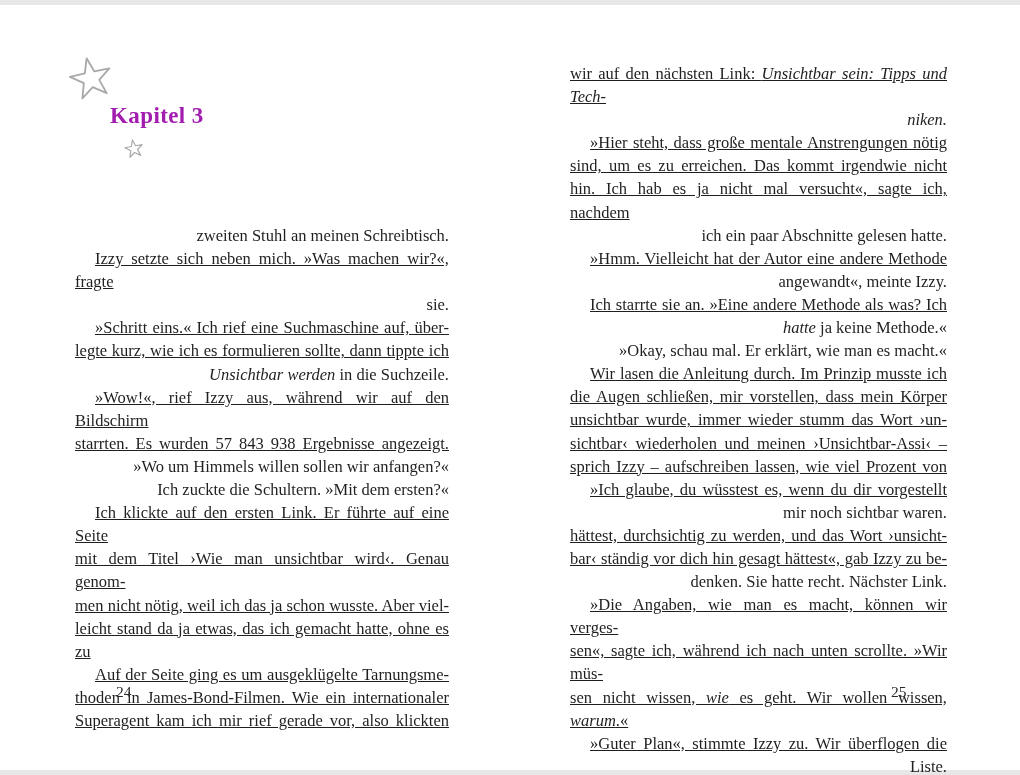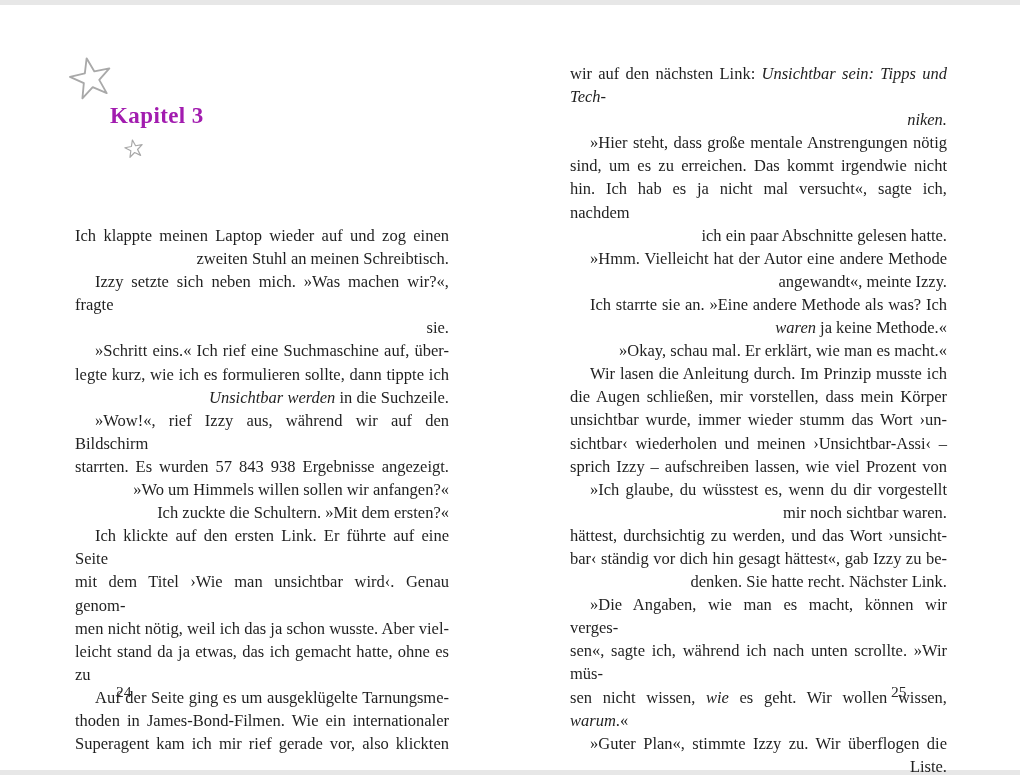--- a/index.html
+++ b/index.html
@@ -67,20 +67,21 @@
     top: 62px;
     width: 377px;
   }
   .line {
     text-align: right;
     min-height: 23.1px;
   }
   .line.just {
     text-align: justify;
     text-align-last: justify;
+    text-decoration: underline;
     -moz-text-align-last: justify;
   }
   .line.ind {
     text-indent: 20px;
   }
   .line em {
     font-style: italic;
   }
 
   .page-number {
@@ -103,21 +104,20 @@
     <polygon points="50,4 60.6,35.4 93.8,35.8 67.1,55.6 77,87.2 50,68 23,87.2 32.9,55.6 6.2,35.8 39.4,35.4" fill="none" stroke="#a9a9a9" stroke-width="4" stroke-linejoin="round"></polygon>
   </svg>
 
   <div class="chapter-heading">Kapitel 3</div>
 
   <svg class="star-small" viewBox="0 0 100 100" aria-hidden="true">
     <polygon points="50,4 60.6,35.4 93.8,35.8 67.1,55.6 77,87.2 50,68 23,87.2 32.9,55.6 6.2,35.8 39.4,35.4" fill="none" stroke="#a9a9a9" stroke-width="6" stroke-linejoin="round"></polygon>
   </svg>
 
   <div class="textcol left">
-      <div class="line just"><span>Ich klappte meinen Laptop wieder auf und zog einen</span></div>
       <div class="line"><span>zweiten Stuhl an meinen Schreibtisch.</span></div>
       <div class="line just ind"><span>Izzy setzte sich neben mich. »Was machen wir?«, fragte</span></div>
       <div class="line"><span>sie.</span></div>
       <div class="line just ind"><span>»Schritt eins.« Ich rief eine Suchmaschine auf, über-</span></div>
       <div class="line just"><span>legte kurz, wie ich es formulieren sollte, dann tippte ich</span></div>
       <div class="line"><em>Unsichtbar werden</em><span> in die Suchzeile.</span></div>
       <div class="line just ind"><span>»Wow!«, rief Izzy aus, während wir auf den Bildschirm</span></div>
       <div class="line just"><span>starrten. Es wurden 57 843 938 Ergebnisse angezeigt.</span></div>
       <div class="line"><span>»Wo um Himmels willen sollen wir anfangen?«</span></div>
       <div class="line ind"><span>Ich zuckte die Schultern. »Mit dem ersten?«</span></div>
@@ -133,21 +133,21 @@
   <div class="textcol right">
       <div class="line just"><span>wir auf den nächsten Link: </span><em>Unsichtbar sein: Tipps und Tech-</em></div>
       <div class="line"><em>niken.</em></div>
       <div class="line just ind"><span>»Hier steht, dass große mentale Anstrengungen nötig</span></div>
       <div class="line just"><span>sind, um es zu erreichen. Das kommt irgendwie nicht</span></div>
       <div class="line just"><span>hin. Ich hab es ja nicht mal versucht«, sagte ich, nachdem</span></div>
       <div class="line"><span>ich ein paar Abschnitte gelesen hatte.</span></div>
       <div class="line just ind"><span>»Hmm. Vielleicht hat der Autor eine andere Methode</span></div>
       <div class="line"><span>angewandt«, meinte Izzy.</span></div>
       <div class="line just ind"><span>Ich starrte sie an. »Eine andere Methode als was? Ich</span></div>
-      <div class="line"><em>waren</em><span> ja keine Methode.«</span></div>
+      <div class="line"><em>hatte</em><span> ja keine Methode.«</span></div>
       <div class="line ind"><span>»Okay, schau mal. Er erklärt, wie man es macht.«</span></div>
       <div class="line just ind"><span>Wir lasen die Anleitung durch. Im Prinzip musste ich</span></div>
       <div class="line just"><span>die Augen schließen, mir vorstellen, dass mein Körper</span></div>
       <div class="line just"><span>unsichtbar wurde, immer wieder stumm das Wort ›un-</span></div>
       <div class="line just"><span>sichtbar‹ wiederholen und meinen ›Unsichtbar-Assi‹ –</span></div>
       <div class="line just"><span>sprich Izzy – aufschreiben lassen, wie viel Prozent von</span></div>
       <div class="line just ind"><span>»Ich glaube, du wüsstest es, wenn du dir vorgestellt</span></div>
       <div class="line"><span>mir noch sichtbar waren.</span></div>
       <div class="line just"><span>hättest, durchsichtig zu werden, und das Wort ›unsicht-</span></div>
       <div class="line just"><span>bar‹ ständig vor dich hin gesagt hättest«, gab Izzy zu be-</span></div>

